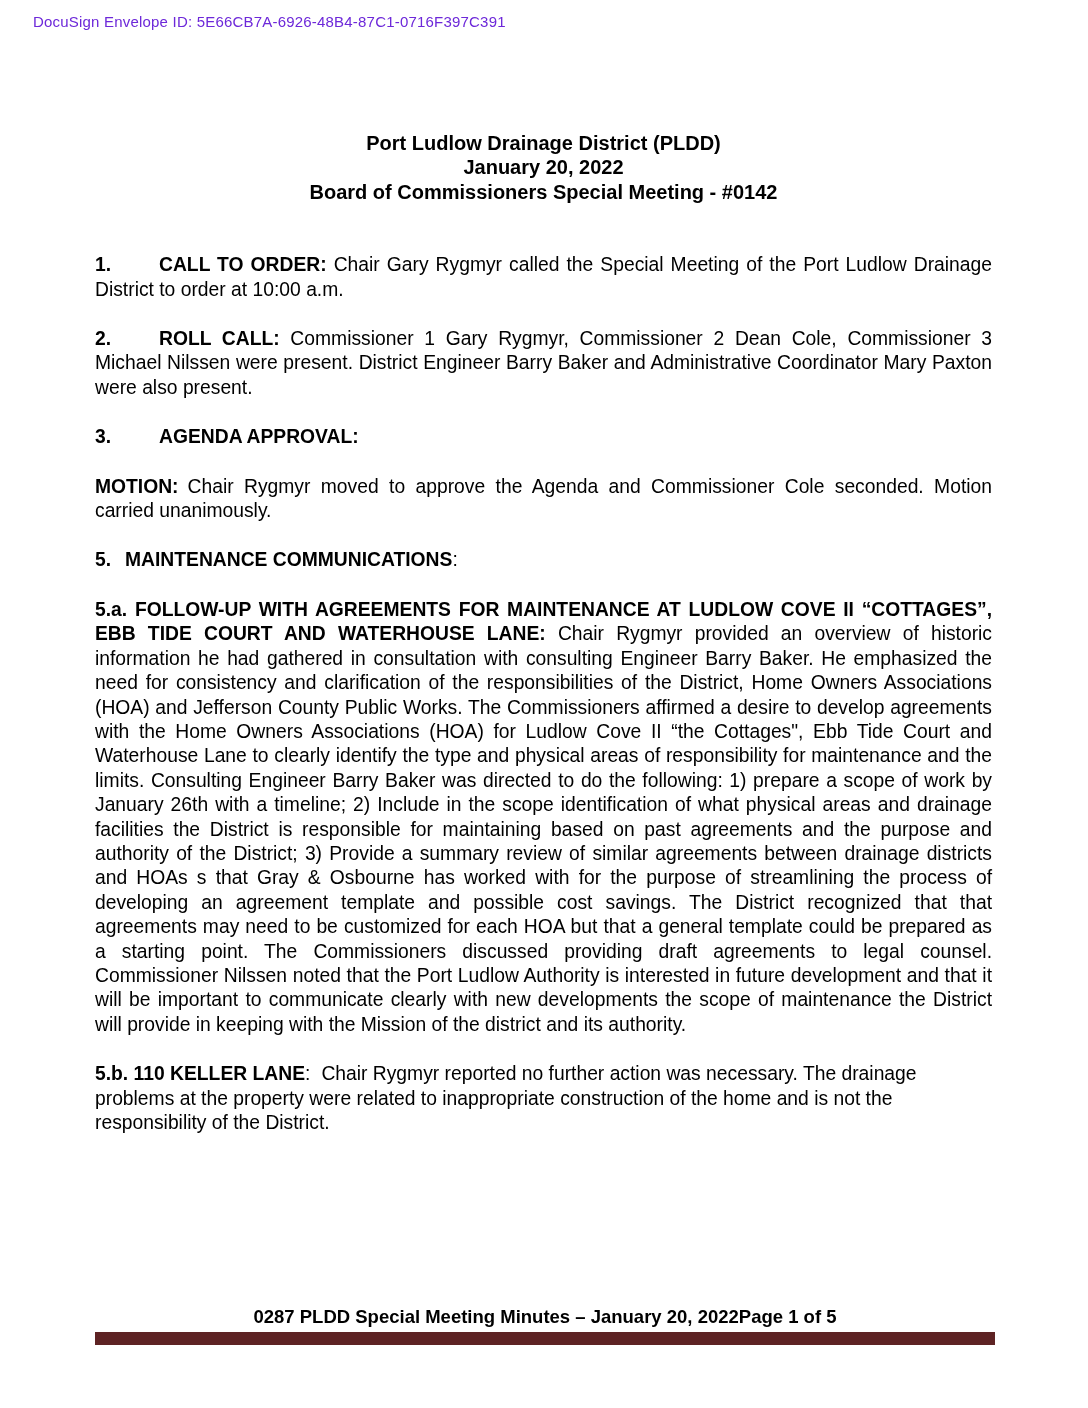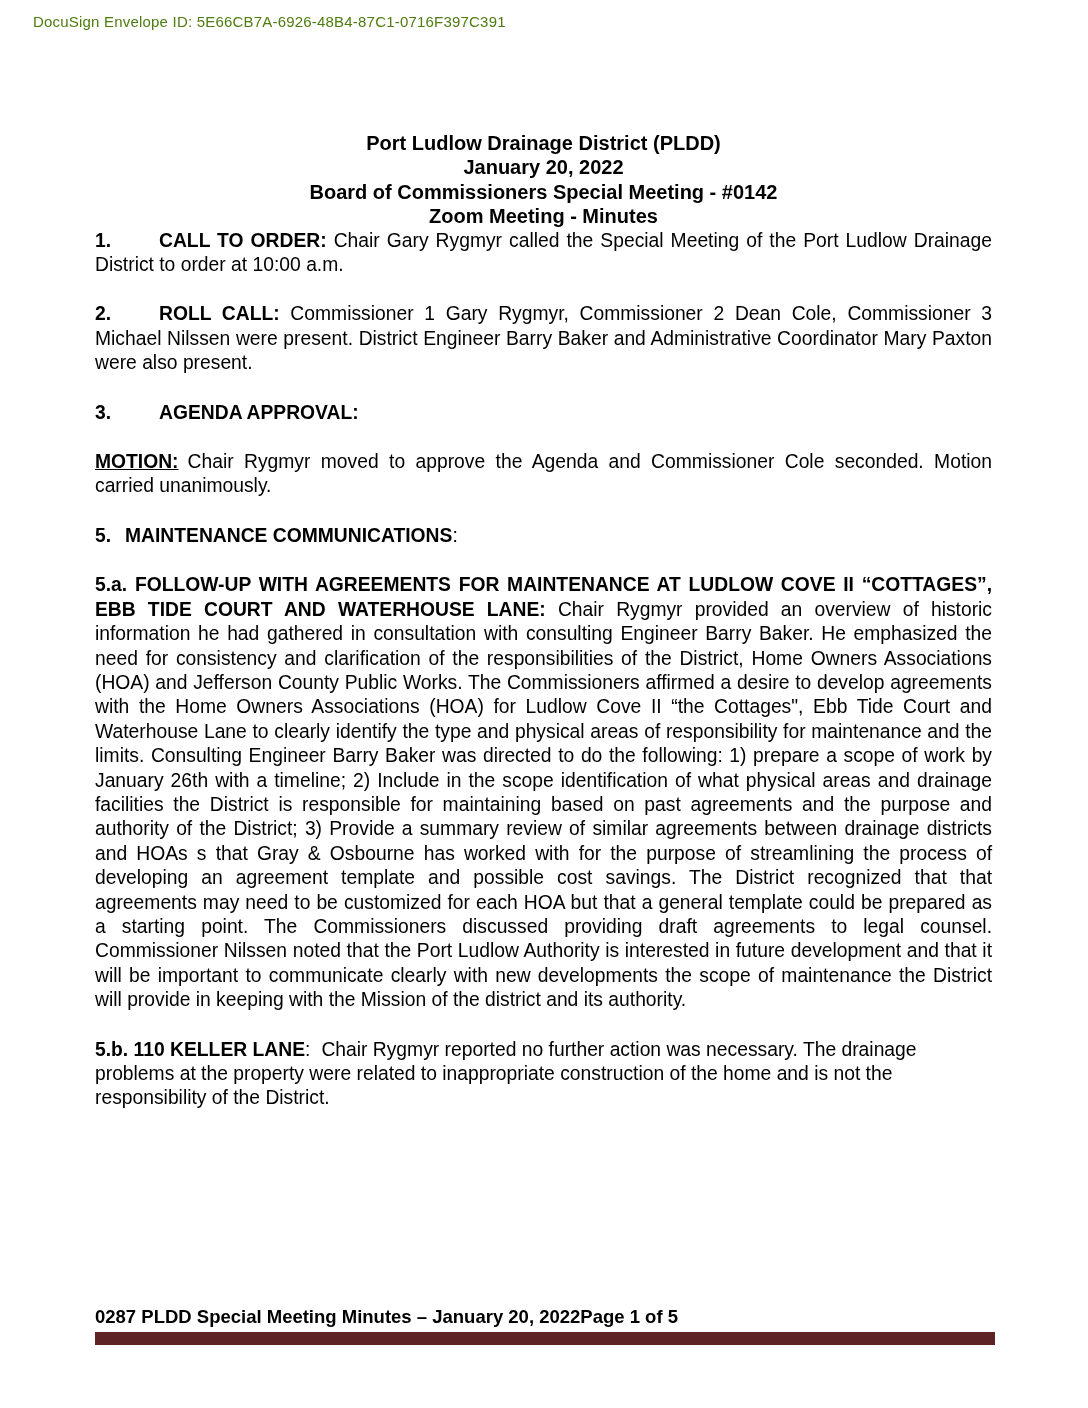--- a/index.html
+++ b/index.html
@@ -11,59 +11,59 @@
     font-family: "Liberation Sans", sans-serif;
     color: #000;
     overflow: hidden;
     margin: 0 auto;
   }
   .docusign {
     position: absolute;
     left: 33px;
     top: 13px;
     font-size: 15px;
-    color: #4d7c0f;
+    color: #6d28d9;
     letter-spacing: 0.2px;
     white-space: nowrap;
   }
   .content {
     padding: 131px 96px 0 95px;
   }
-  .title-block { }
+  .title-block { margin-bottom: 49px; }
   .title-block p {
     margin: 0;
     text-align: center;
     font-weight: bold;
     font-size: 20px;
     line-height: 24.4px;
   }
   .para {
     margin: 0 0 25px 0;
     font-size: 19.3px;
     line-height: 24.4px;
     text-align: justify;
   }
   .para.left { text-align: left; }
   .hd { font-weight: bold; }
   .b { font-weight: normal; }
-  .u { text-decoration: underline; }
+  .u { }
   .numtab { display: inline-block; width: 64px; font-weight: bold; }
   .numsm  { display: inline-block; width: 30px; font-weight: bold; }
   .numinline { font-weight: bold; text-align: right; }
   .gap-sm { margin-right: 9px; }
   .gap-md { margin-left: 11px; }
   .footer {
     position: absolute;
     left: 95px;
     right: 93px;
     top: 1306px;
   }
   .footer-row {
     display: flex;
-    justify-content: flex-start;
+    justify-content: center;
     align-items: baseline;
     font-size: 18.5px;
     font-weight: bold;
     line-height: 22px;
   }
   .footer-row .page-num { }
   .footer-bar {
     margin-top: 4px;
     height: 13px;
     background: #5e2324;
@@ -75,21 +75,20 @@
 <div class="page">
 
   <div class="docusign">DocuSign Envelope ID: 5E66CB7A-6926-48B4-87C1-0716F397C391</div>
 
   <div class="content">
 
     <div class="title-block">
       <p>Port Ludlow Drainage District (PLDD)</p>
       <p>January 20, 2022</p>
       <p>Board of Commissioners Special Meeting - #0142</p>
-      <p>Zoom Meeting - Minutes</p>
     </div>
 
     <p class="para"><span class="numtab">1.</span><span class="hd">CALL TO ORDER:</span>
       <span>Chair Gary Rygmyr called the Special Meeting of the Port Ludlow Drainage District to order at </span><span class="b">10:00</span><span> a.m.</span></p>
 
     <p class="para"><span class="numtab">2.</span><span class="hd">ROLL CALL:</span>
       <span>Commissioner 1 Gary Rygmyr, Commissioner 2 Dean Cole, Commissioner 3 Michael Nilssen were present. District Engineer Barry Baker and Administrative Coordinator Mary Paxton were also present.</span></p>
 
     <p class="para"><span class="numtab">3.</span><span class="hd">AGENDA APPROVAL:</span></p>
 

